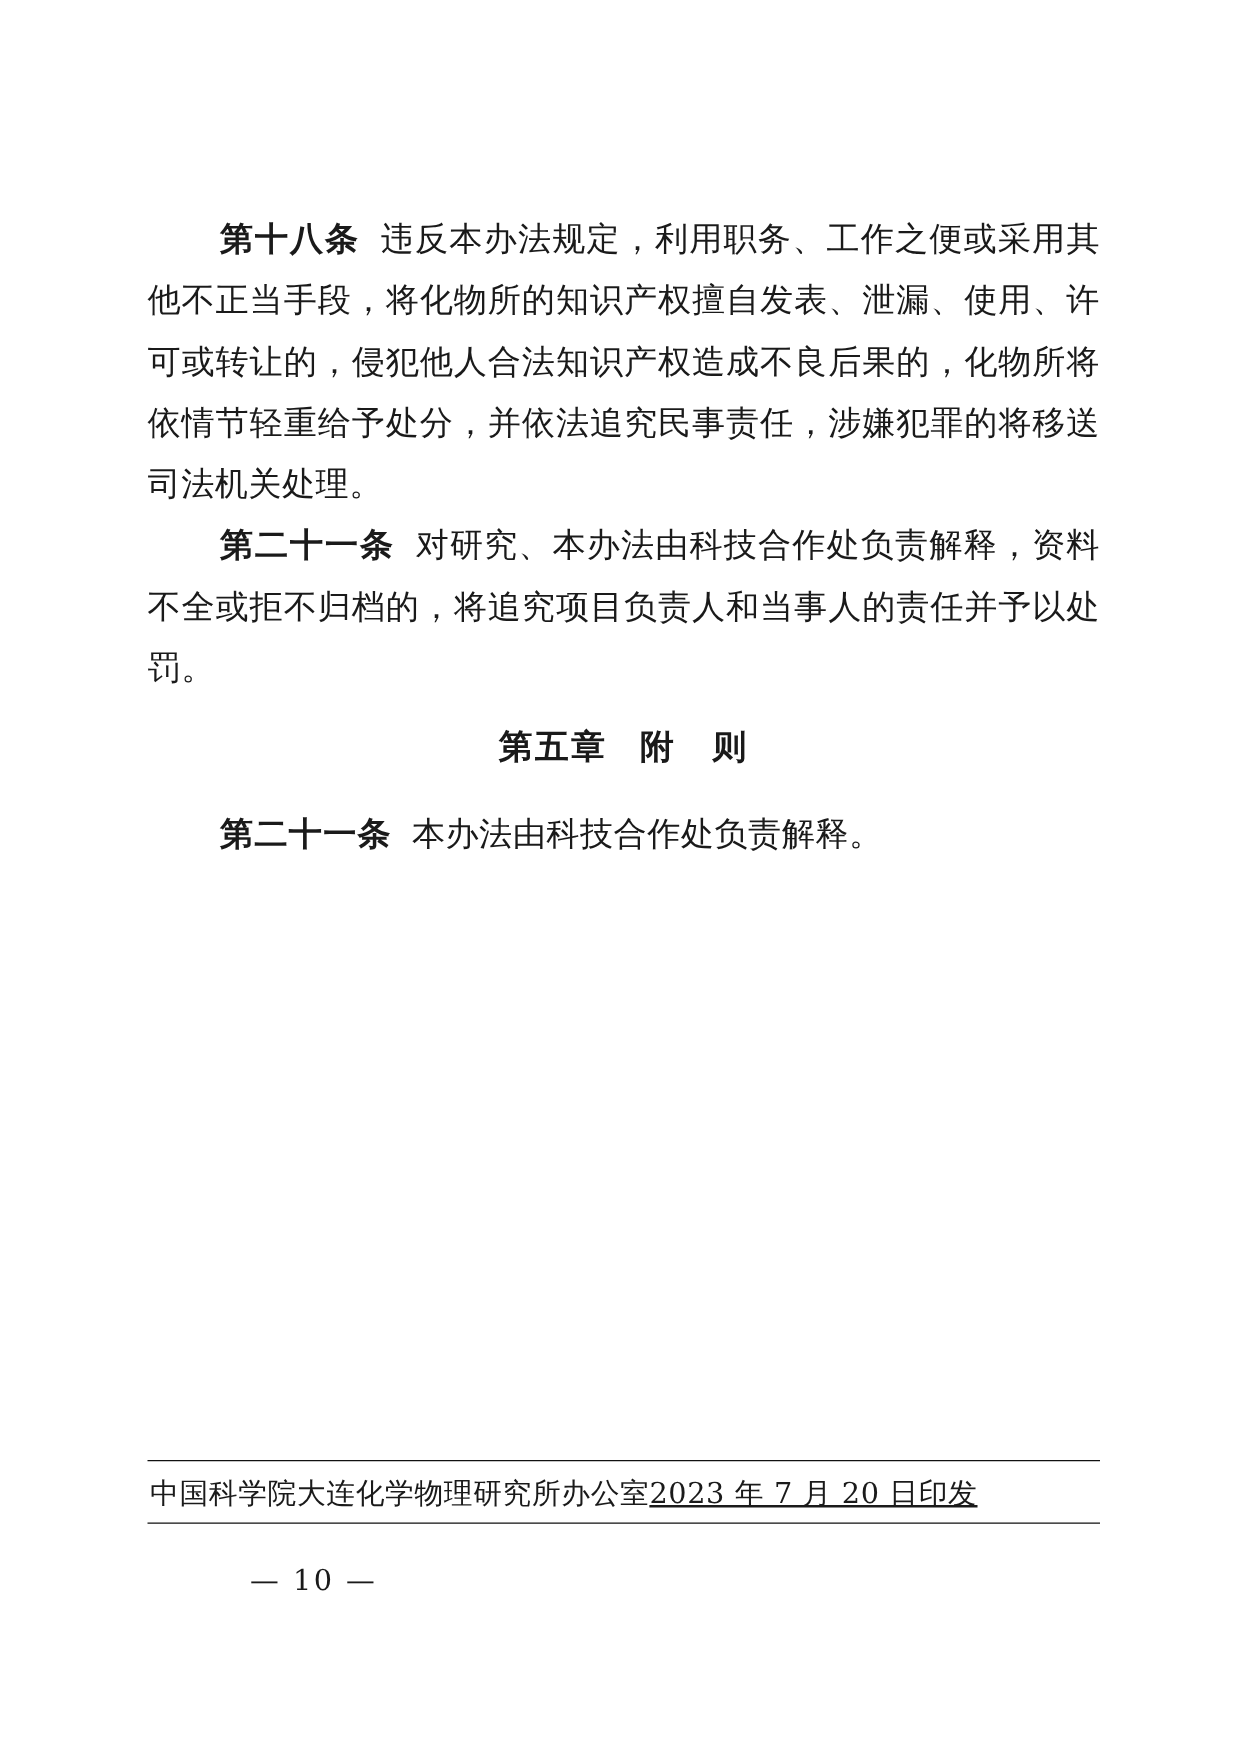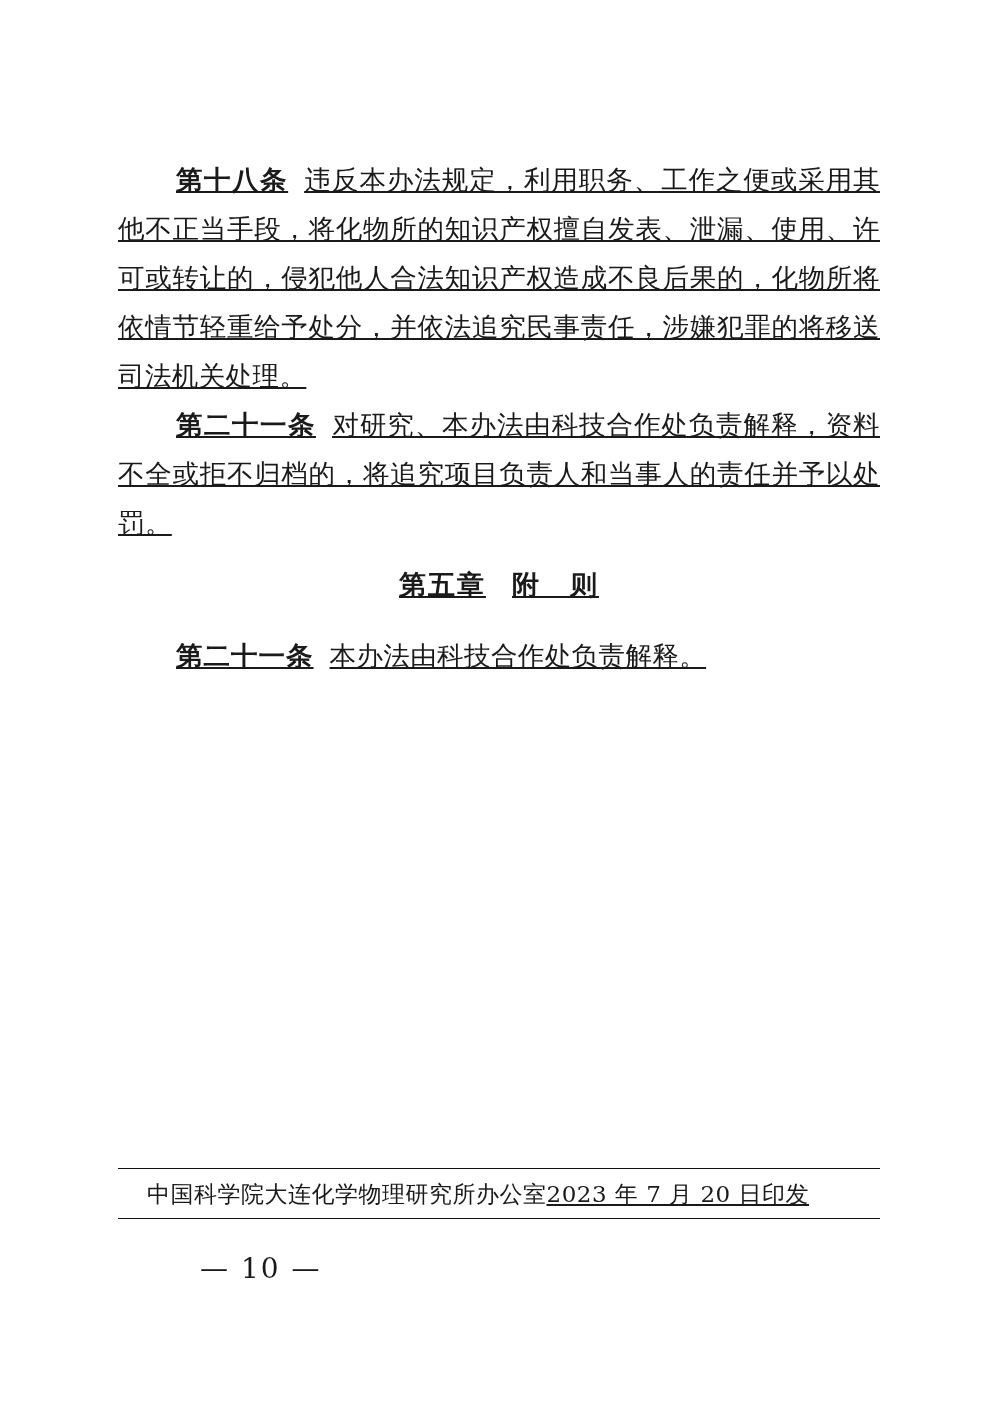--- a/index.html
+++ b/index.html
@@ -19,23 +19,22 @@
     position: absolute;
     left: 0;
     top: 0;
     width: 992px;
     height: 1403px;
     box-sizing: border-box;
   }
   .content {
     position: absolute;
     left: 118px;
-    top: 155px;
+    top: 167px;
     width: 762px;
-    text-decoration: underline;
   }
   p.para {
     margin: 0 0 0 0;
     font-size: 26.5px;
     line-height: 49px;
     text-align: justify;
     text-align-last: left;
     letter-spacing: 0.4px;
     text-indent: 0;
   }
@@ -74,41 +73,41 @@
     width: 762px;
   }
   .footer-rule {
     border: 0;
     border-top: 1.6px solid #111;
     margin: 0 0 0 0;
     width: 762px;
   }
   .footer-row {
     display: flex;
-    justify-content: center;
+    justify-content: flex-start;
     align-items: baseline;
     font-size: 23px;
     letter-spacing: 0.5px;
     padding: 10px 2px 8px 2px;
   }
   .footer-left { white-space: nowrap; }
   .footer-right { white-space: nowrap; padding-right: 42px; text-decoration: underline; }
   .footer-rule-bottom {
     border: 0;
     border-top: 1.6px solid #111;
     margin: 0;
     width: 762px;
   }
   .page-number {
     position: absolute;
     left: 118px;
     top: 1252px;
     width: 300px;
     text-align: left;
-    font-size: 28px;
+    font-size: 23px;
     letter-spacing: 2px;
     padding-left: 82px;
   }
 </style>
 </head>
 <body>
 
 <div class="page">
 
   <div class="content">

